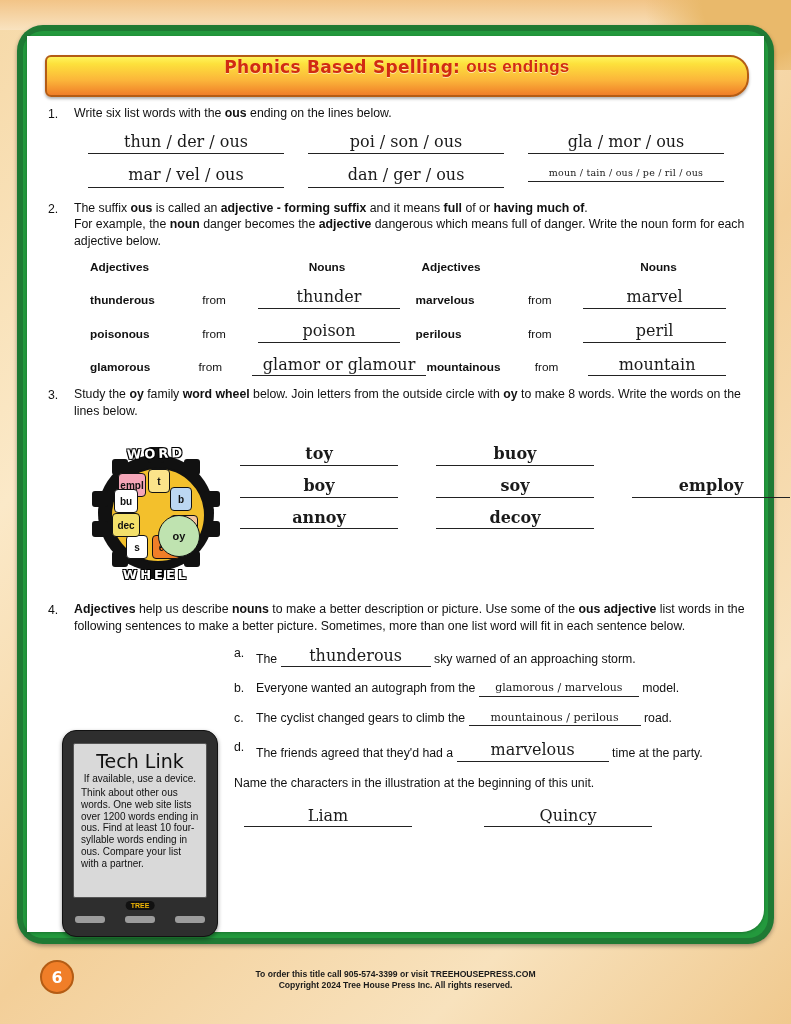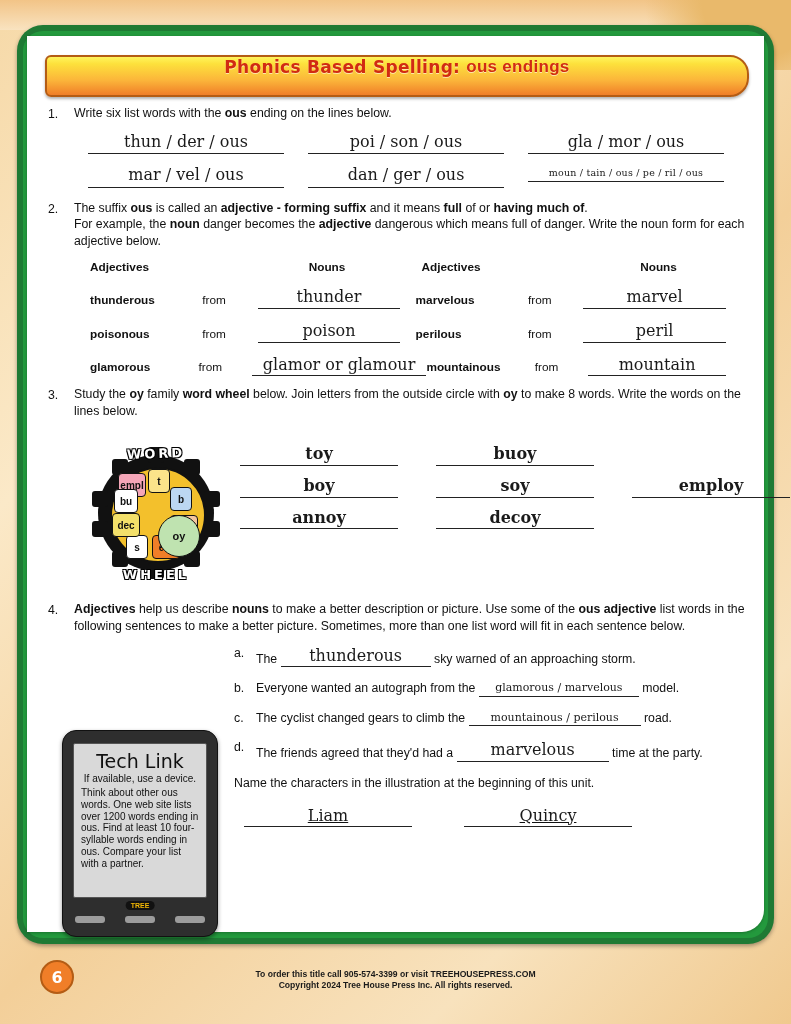--- a/index.html
+++ b/index.html
@@ -167,21 +167,21 @@
     position:absolute;left:12px;bottom:12px;right:12px;height:9px;
     display:flex;justify-content:space-between;align-items:center;
   }
   .tablet .btnrow i{display:block;width:30px;height:7px;background:#9c9c9c;border-radius:3px;}
   .tablet .logo{
     position:absolute;left:50%;transform:translateX(-50%);bottom:26px;
     font-size:7px;color:#f2b705;background:#111;border-radius:6px;padding:1px 5px;
     font-weight:bold;
   }
   
-  .q5ans{margin:12px 0 14px 196px;display:flex;gap:52px;text-decoration:underline;}
+  .q5ans{margin:12px 0 14px 196px;display:flex;gap:72px;}
   .q5ans .ansline{width:168px;}
   
   .pagebadge{
     position:absolute;left:40px;bottom:30px;width:30px;height:30px;border-radius:50%;
     background:#f07e28;border:2px solid #b45c14;color:#fff;font-weight:bold;font-size:16px;
     display:flex;align-items:center;justify-content:center;
     font-family:"DejaVu Sans",sans-serif;
   }
   .footer{
     position:absolute;left:0;right:0;bottom:32px;text-align:center;

